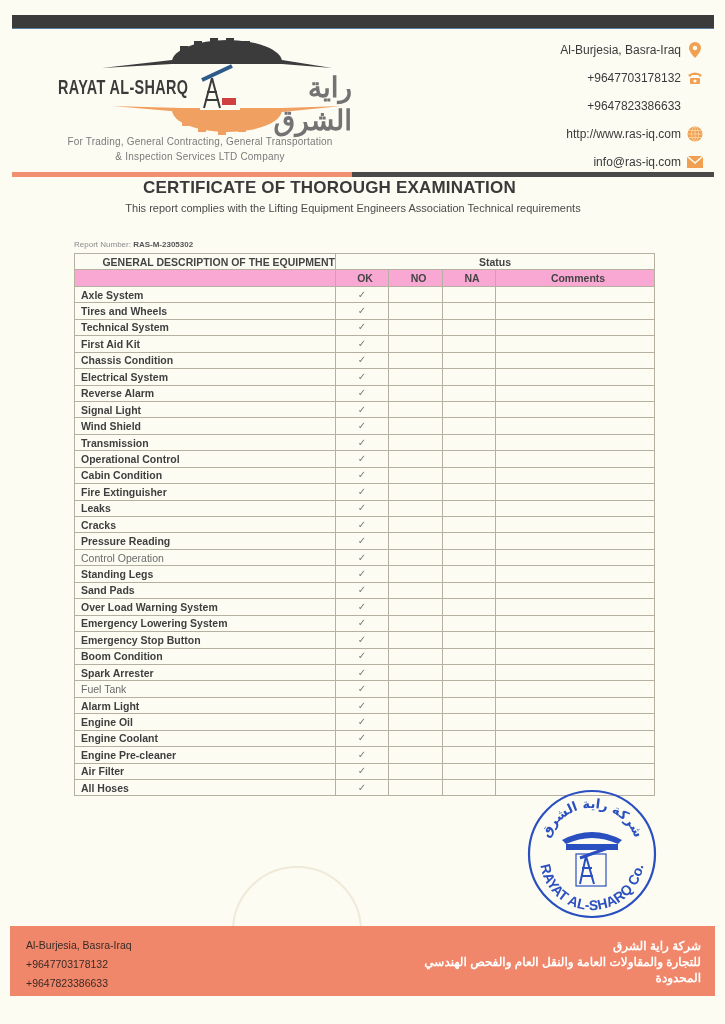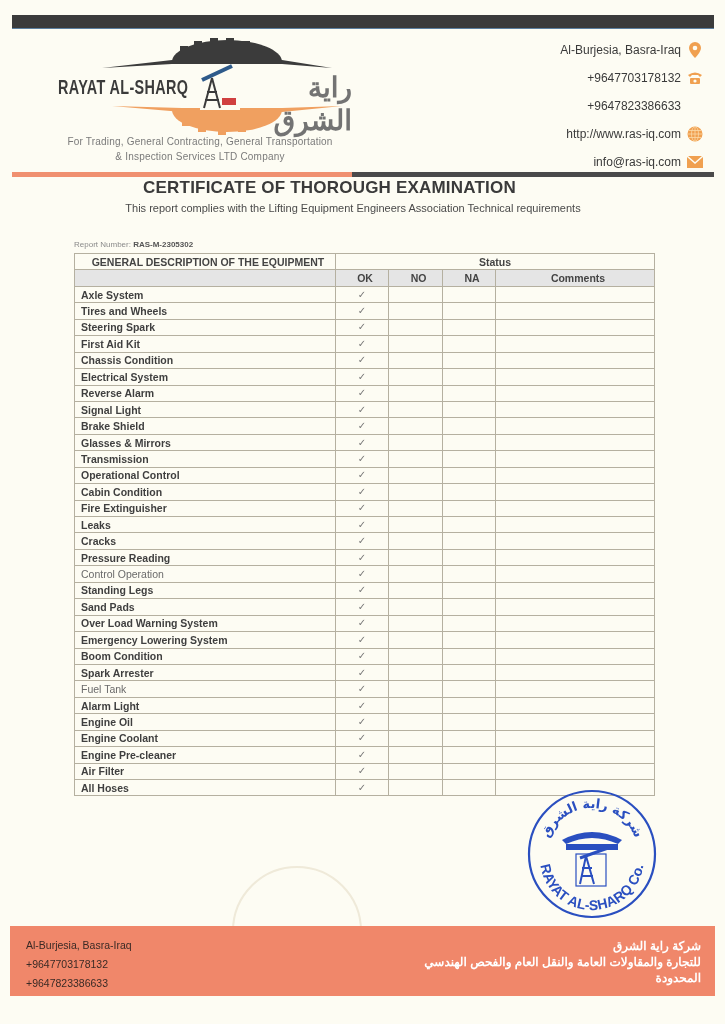--- a/index.html
+++ b/index.html
@@ -69,23 +69,23 @@
   table.equip {
     position: absolute; left: 74px; top: 253px; width: 580px;
     border-collapse: collapse; table-layout: fixed;
   }
   table.equip td, table.equip th {
     border: 1px solid #b5b0a0; font-size: 10.5px; height: 16.45px;
     padding: 0 0 0 6px; line-height: 14px; white-space: nowrap; overflow: hidden;
   }
   table.equip th { font-weight: bold; color: #444; }
   .h1 th { background: #fdfcf3; height: 16px; }
-  .h1 th.desc { text-align: center; font-size: 10.5px; }
+  .h1 th.desc { text-align: right; font-size: 10.5px; }
   .h1 th.status { text-align: center; padding: 0; }
-  .h2 th { background: #e5e5e5; text-align: center; padding: 0; color: #4a3a33; }
+  .h2 th { background: #f9a8d4; text-align: center; padding: 0; color: #4a3a33; }
   table.equip td.item { font-weight: bold; color: #3f3f3f; }
   table.equip td.item.light { font-weight: normal; color: #6a6a6a; }
   table.equip td.chk { text-align: center; padding: 0; color: #777; font-size: 10px; }
   .stamp-blue {
     position: absolute; left: 526px; top: 788px; width: 132px; height: 132px;
   }
   .embossed {
     position: absolute; left: 232px; top: 866px; width: 130px; height: 130px;
     border-radius: 50%; border: 2px solid rgba(200,180,140,0.25);
   }
@@ -231,21 +231,21 @@
         <td class="cmt"></td>
       </tr>
       <tr>
         <td class="item">Tires and Wheels</td>
         <td class="chk">✓</td>
         <td class="chk"></td>
         <td class="chk"></td>
         <td class="cmt"></td>
       </tr>
       <tr>
-        <td class="item">Steering Spark</td>
+        <td class="item">Technical System</td>
         <td class="chk">✓</td>
         <td class="chk"></td>
         <td class="chk"></td>
         <td class="cmt"></td>
       </tr>
       <tr>
         <td class="item">First Aid Kit</td>
         <td class="chk">✓</td>
         <td class="chk"></td>
         <td class="chk"></td>
@@ -273,28 +273,21 @@
         <td class="cmt"></td>
       </tr>
       <tr>
         <td class="item">Signal Light</td>
         <td class="chk">✓</td>
         <td class="chk"></td>
         <td class="chk"></td>
         <td class="cmt"></td>
       </tr>
       <tr>
-        <td class="item">Brake Shield</td>
-        <td class="chk">✓</td>
-        <td class="chk"></td>
-        <td class="chk"></td>
-        <td class="cmt"></td>
-      </tr>
-      <tr>
-        <td class="item">Glasses &amp; Mirrors</td>
+        <td class="item">Wind Shield</td>
         <td class="chk">✓</td>
         <td class="chk"></td>
         <td class="chk"></td>
         <td class="cmt"></td>
       </tr>
       <tr>
         <td class="item">Transmission</td>
         <td class="chk">✓</td>
         <td class="chk"></td>
         <td class="chk"></td>
@@ -365,20 +358,27 @@
       </tr>
       <tr>
         <td class="item">Over Load Warning System</td>
         <td class="chk">✓</td>
         <td class="chk"></td>
         <td class="chk"></td>
         <td class="cmt"></td>
       </tr>
       <tr>
         <td class="item">Emergency Lowering System</td>
+        <td class="chk">✓</td>
+        <td class="chk"></td>
+        <td class="chk"></td>
+        <td class="cmt"></td>
+      </tr>
+      <tr>
+        <td class="item">Emergency Stop Button</td>
         <td class="chk">✓</td>
         <td class="chk"></td>
         <td class="chk"></td>
         <td class="cmt"></td>
       </tr>
       <tr>
         <td class="item">Boom Condition</td>
         <td class="chk">✓</td>
         <td class="chk"></td>
         <td class="chk"></td>

